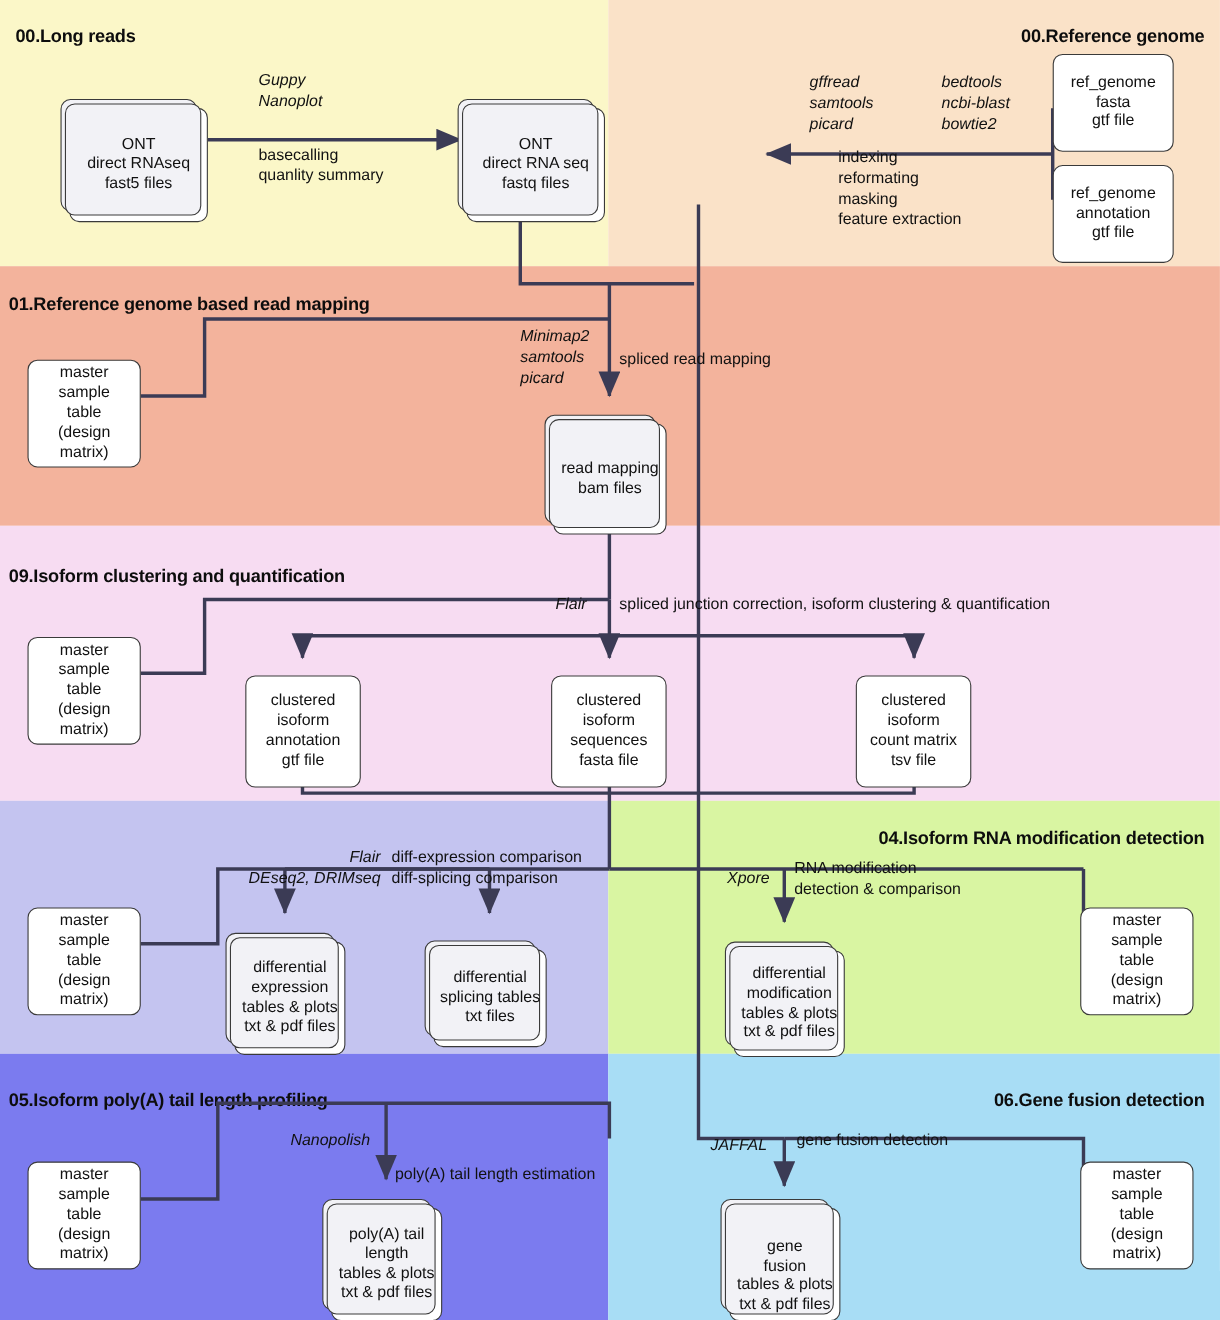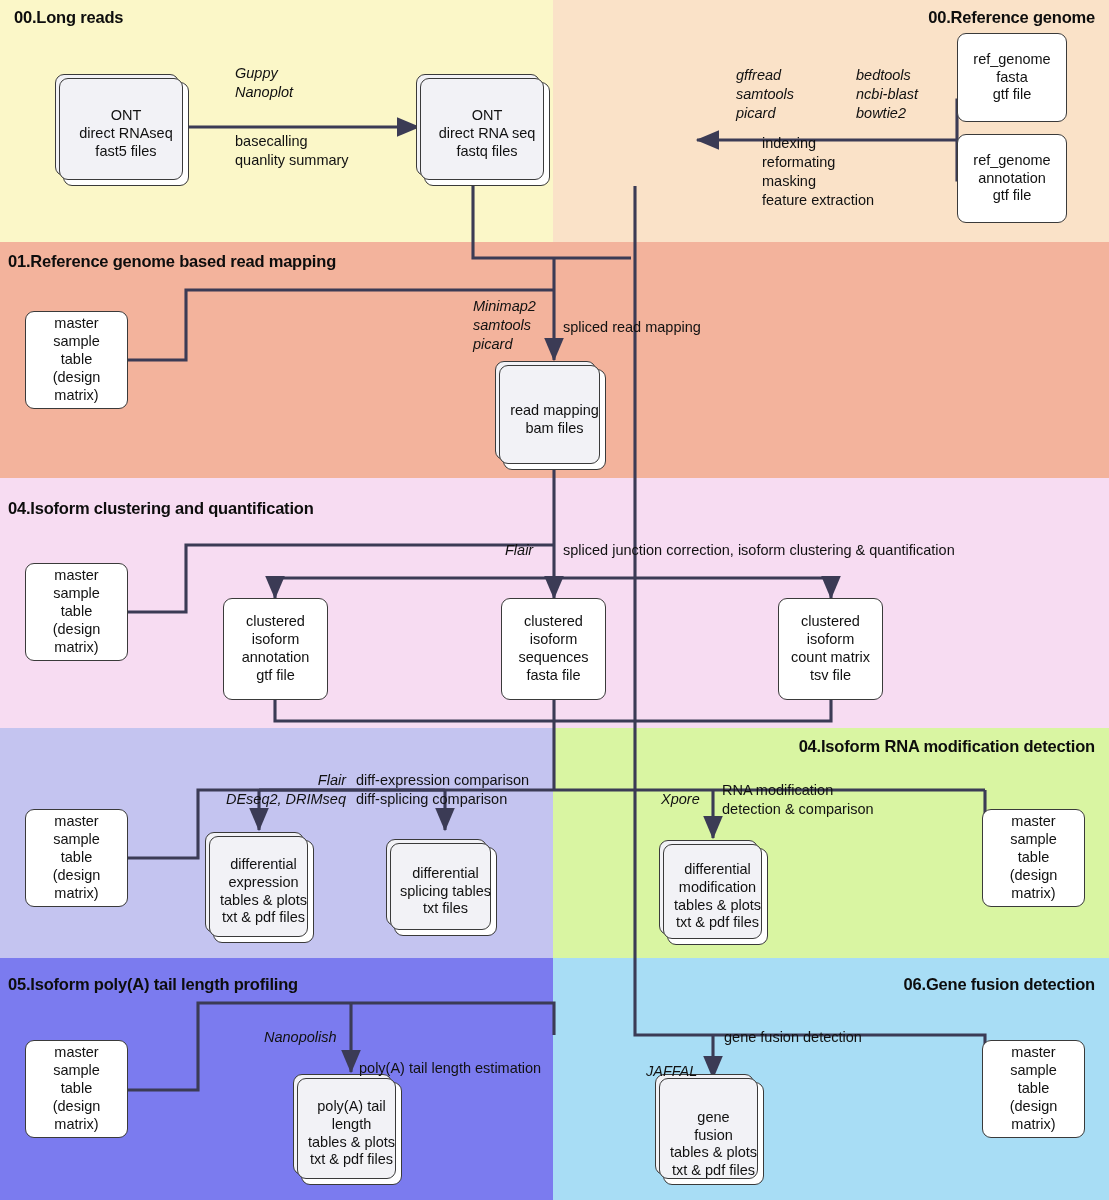--- a/index.html
+++ b/index.html
@@ -12,38 +12,40 @@
     overflow:hidden;
   }
   .band{position:absolute;left:0;}
   .band-title{
     position:absolute;
     font-size:16.5px;
     font-weight:bold;
     color:#0d0d0d;
     letter-spacing:-0.2px;
     white-space:nowrap;
+    margin-top:16px;
   }
   svg.wires{position:absolute;left:0;top:0;width:1109px;height:1200px;pointer-events:none;}
 
   
   .node{
     position:absolute;
     box-sizing:border-box;
     background:#fff;
     border:1.4px solid #3a3a3a;
     border-radius:9px;
     display:flex;
     align-items:center;
     justify-content:center;
     text-align:center;
     font-size:14.5px;
     line-height:1.23;
     padding:4px 3px;
     z-index:5;
+    margin-top:16px;
   }
   .node .lines{white-space:pre-line;}
   
   .stack::before,
   .stack::after{
     content:"";
     position:absolute;
     box-sizing:border-box;
     background:#f2f2f6;
     border:1.4px solid #3a3a3a;
@@ -73,21 +75,21 @@
   <div class="band" style="top:242px;width:1109px;height:236px;background:#f3b39c;"></div>
   <div class="band" style="top:478px;width:1109px;height:250px;background:#f7dcf2;"></div>
   <div class="band" style="top:728px;width:553px;height:230px;background:#c4c4f0;"></div>
   <div class="band" style="top:728px;left:553px;width:556px;height:230px;background:#d9f5a2;"></div>
   <div class="band" style="top:958px;width:553px;height:242px;background:#7b7bef;"></div>
   <div class="band" style="top:958px;left:553px;width:556px;height:242px;background:#a8ddf5;"></div>
 
   <div class="band-title" style="left:14px;top:8px;">00.Long reads</div>
   <div class="band-title" style="right:14px;top:8px;">00.Reference genome</div>
   <div class="band-title" style="left:8px;top:252px;">01.Reference genome based read mapping</div>
-  <div class="band-title" style="left:8px;top:499px;">04.Isoform clustering and quantification</div>
+  <div class="band-title" style="left:8px;top:499px;">09.Isoform clustering and quantification</div>
   <div class="band-title" style="right:14px;top:737px;">04.Isoform RNA modification detection</div>
   <div class="band-title" style="left:8px;top:975px;">05.Isoform poly(A) tail length profiling</div>
   <div class="band-title" style="right:14px;top:975px;">06.Gene fusion detection</div>
 
   <svg class="wires" viewBox="0 0 1109 1200">
     <defs>
       <marker id="arw" markerWidth="9" markerHeight="9" refX="7.2" refY="3.2" orient="auto" markerUnits="strokeWidth">
         <path d="M0,0 L7.6,3.2 L0,6.4 z" fill="#3b3b55"></path>
       </marker>
     </defs>
@@ -292,16 +294,16 @@
   <div class="lbl" style="left:356px;top:771px;">diff-expression comparison
 diff-splicing comparison</div>
 
   <div class="lbl italic" style="left:661px;top:790px;">Xpore</div>
   <div class="lbl" style="left:722px;top:781px;">RNA modification
 detection &amp; comparison</div>
 
   <div class="lbl italic" style="left:264px;top:1028px;">Nanopolish</div>
   <div class="lbl" style="left:359px;top:1028px;margin-top:31px;">poly(A) tail length estimation</div>
 
-  <div class="lbl italic" style="left:646px;top:1062px;">JAFFAL</div>
+  <div class="lbl italic" style="left:646px;top:1032px;">JAFFAL</div>
   <div class="lbl" style="left:724px;top:1028px;">gene fusion detection</div>
 
 </div>
 
 </body></html>

